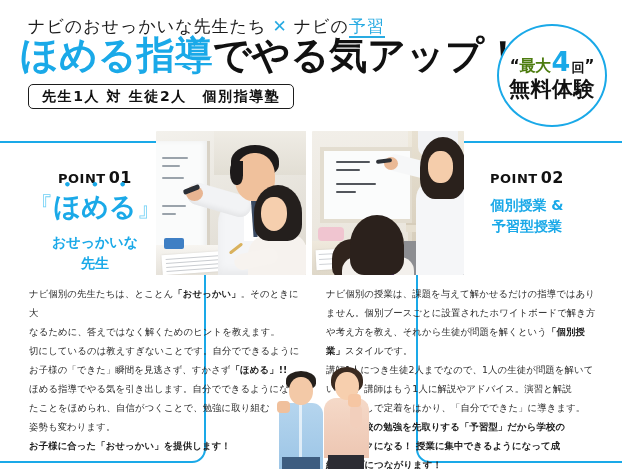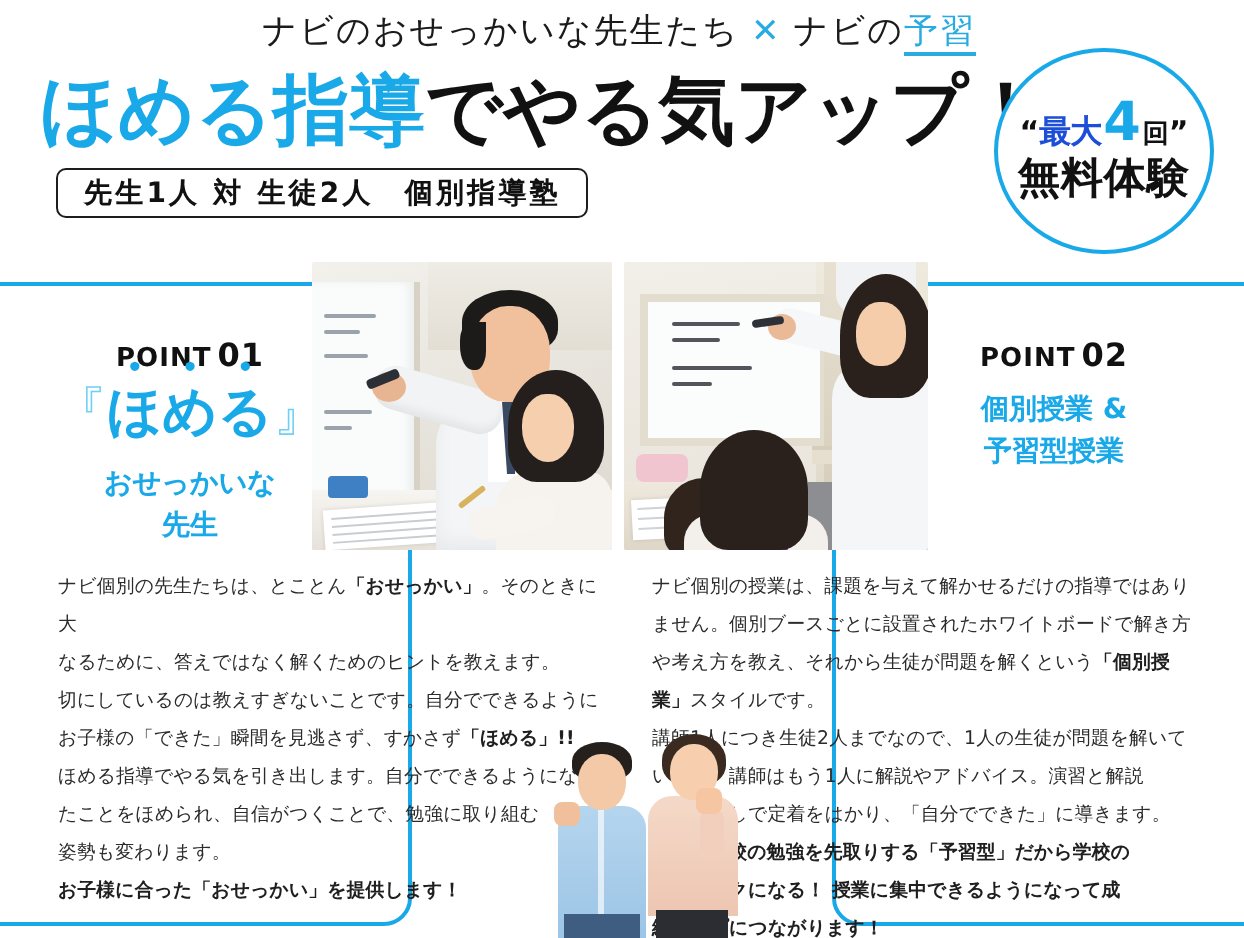--- a/index.html
+++ b/index.html
@@ -6,22 +6,22 @@
   html,body {
     width:622px; height:469px;
     background:#ffffff;
     font-family:"DejaVu Sans","Liberation Sans",sans-serif;
     overflow:hidden;
   }
   #page { position:relative; width:622px; height:469px; background:#fff; }
 
   
   .hdr-sub {
-    position:absolute; left:28px; top:4px; width:460px;
-    text-align:right; font-size:17px; color:#1b1b1b; letter-spacing:1px;
+    position:absolute; left:28px; top:15px; width:460px;
+    text-align:left; font-size:17px; color:#1b1b1b; letter-spacing:1px;
     white-space:nowrap;
   }
   .hdr-sub .x { color:#29abe2; font-size:17px; padding:0 6px; font-weight:400;}
   .hdr-sub .yoshu { color:#29abe2; border-bottom:2px solid #29abe2; padding-bottom:0px; }
 
   .hdr-main {
     position:absolute; left:20px; top:35px; width:470px;
     text-align:center; white-space:nowrap;
     font-size:38px; font-weight:700; letter-spacing:0px;
     line-height:1.1;
@@ -40,21 +40,21 @@
 
   
   .badge {
     position:absolute; left:497px; top:24px; width:110px; height:103px;
     border:2.4px solid #1aa9e8; border-radius:50%;
     background:#fff; display:flex; flex-direction:column;
     align-items:center; justify-content:center; gap:2px;
   }
   .badge-top { display:flex; align-items:flex-end; white-space:nowrap; }
   .badge-top .q { color:#111; font-size:15px; font-weight:700; line-height:1;}
-  .badge-top .s { color:#1d4ed8; font-size:16px; font-weight:700; letter-spacing:-.5px; line-height:1; }
+  .badge-top .s { color:#4d7c0f; font-size:16px; font-weight:700; letter-spacing:-.5px; line-height:1; }
   .badge-top .n { color:#1aa9e8; font-size:27px; font-weight:700; line-height:.85; margin:0 1px; }
   .badge-top .u { color:#111; font-size:13px; font-weight:700; line-height:1; }
   .badge-bot { font-size:21px; font-weight:700; color:#111; letter-spacing:.5px; line-height:1; margin-top:3px;}
 
   
   .panel {
     position:absolute; top:141px; height:322px;
     border:2.2px solid #1aa9e8; background:transparent;
   }
   .panel.left  { left:-40px;  width:246px; border-radius:14px; }

